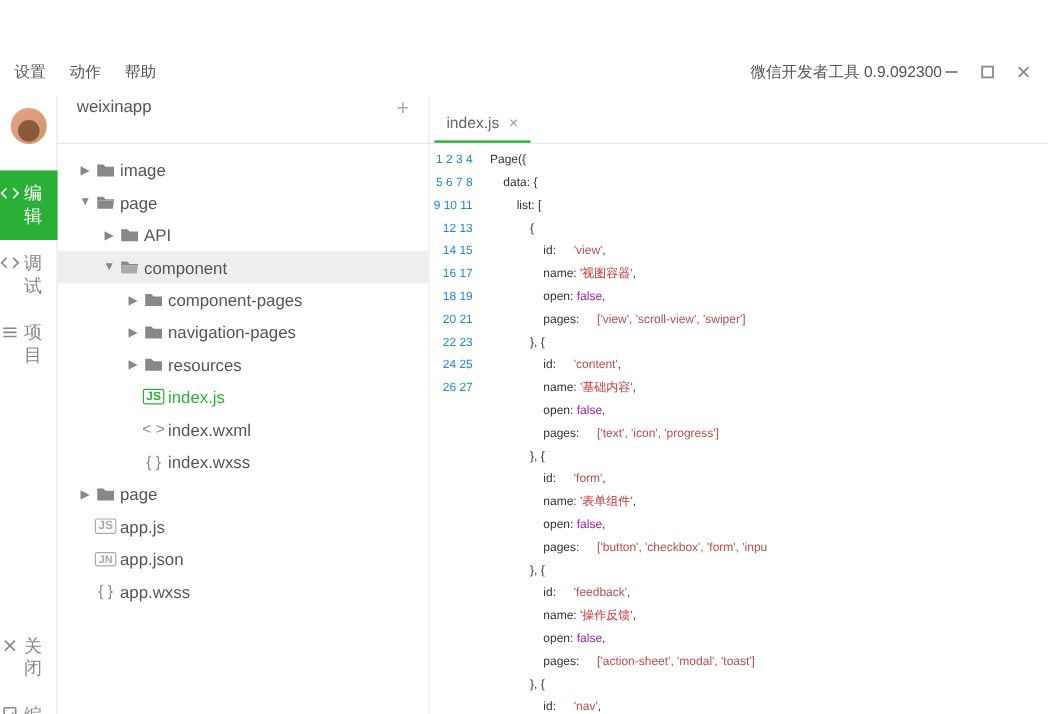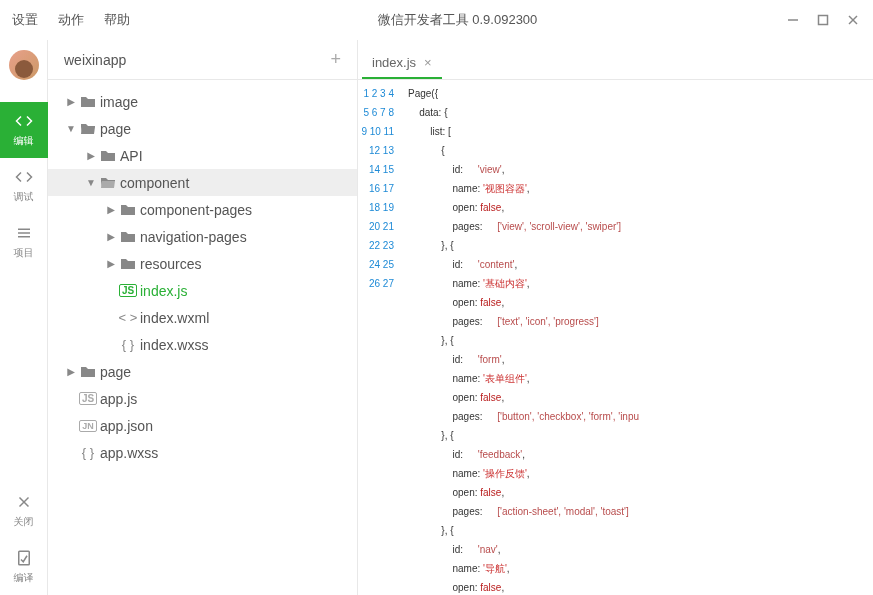--- a/index.html
+++ b/index.html
@@ -1,32 +1,32 @@
 <!DOCTYPE html>
 <html><head>
 <meta charset="utf-8">
 <style>
 * { margin: 0; padding: 0; box-sizing: border-box; font-family: "Microsoft YaHei", sans-serif; }
 body { width: 873px; height: 595px; overflow: hidden; background: #fff; }
-.titlebar { height: 40px; display: flex; align-items: center; padding: 16px 12px; font-size: 13px; color: #555; }
+.titlebar { height: 40px; display: flex; align-items: center; padding: 16px 12px; font-size: 13px; color: #555; margin-top: 40px; }
 .menu-items { display: flex; gap: 20px; }
 .menu-item { cursor: pointer; }
-.app-title { flex: 1; text-align: center; color: #555; }
+.app-title { flex: 1; text-align: right; color: #555; }
 .window-controls { display: flex; gap: 14px; align-items: center; }
 .win-btn { cursor: pointer; width: 16px; height: 16px; display: flex; align-items: center; justify-content: center; }
 .main { display: flex; height: 555px; }
 .sidebar { width: 48px; background: #fff; border-right: 1px solid #e8e8e8; display: flex; flex-direction: column; align-items: center; padding-top: 10px; }
 .avatar { width: 30px; height: 30px; border-radius: 50%; background: linear-gradient(135deg,#e8a08a,#c96); margin-bottom: 22px; position: relative; overflow: hidden; }
 .avatar::after { content: ""; position: absolute; bottom: 2px; left: 50%; transform: translateX(-50%); width: 18px; height: 18px; border-radius: 50%; background: #8b5a3c; }
-.side-item { width: 48px; padding: 10px 0; display: flex; flex-direction: column; align-items: center; gap: 4px; font-size: 10px; color: #888; cursor: pointer; }
+.side-item { width: 48px; padding: 10px 0; display: flex; flex-direction: row; align-items: flex-start; gap: 4px; font-size: 15px; color: #888; cursor: pointer; }
 .side-item.active { background: #2ab036; color: #fff; }
 .side-item svg { width: 18px; height: 18px; }
 .side-spacer { flex: 1; }
 .explorer { width: 310px; border-right: 1px solid #e8e8e8; display: flex; flex-direction: column; }
-.project-header { height: 40px; display: flex; align-items: center; padding: 0 16px; border-bottom: 1px solid #e8e8e8; color: #555; font-size: 14px; }
+.project-header { height: 40px; display: flex; padding: 0 16px; border-bottom: 1px solid #e8e8e8; color: #555; font-size: 14px; }
 .project-header .name { flex: 1; }
 .plus { color: #aaa; font-size: 18px; cursor: pointer; }
 .tree { flex: 1; padding: 8px 0; overflow-y: auto; font-size: 14px; color: #555; }
 .tree-row { display: flex; align-items: center; height: 27px; padding-left: 12px; cursor: pointer; }
 .tree-row.selected { background: #eee; }
 .caret { width: 14px; font-size: 10px; color: #888; text-align: center; }
 .ticon { width: 20px; display: flex; align-items: center; justify-content: center; }
 .tlabel { margin-left: 2px; }
 .tlabel.active { color: #2ab036; }
 .folder-svg { fill: #888; }
@@ -35,21 +35,21 @@
 .jn-badge { font-size: 9px; border: 1px solid #aaa; color: #aaa; padding: 0 2px; border-radius: 2px; font-weight: bold; }
 .code-bracket { color: #888; font-size: 13px; }
 .editor { flex: 1; display: flex; flex-direction: column; min-width: 0; }
 .tabs { height: 40px; display: flex; align-items: flex-end; border-bottom: 1px solid #e8e8e8; padding-left: 4px; }
 .tab { height: 32px; display: flex; align-items: center; padding: 0 10px; font-size: 13px; color: #666; border-bottom: 2px solid #2ab036; gap: 8px; }
 .tab-close { color: #999; cursor: pointer; font-size: 13px; }
 .code-area { flex: 1; display: flex; font-family: Consolas, monospace; font-size: 10px; overflow: hidden; }
 .gutter { width: 50px; text-align: right; padding: 4px 14px 4px 0; color: #1e8ad6; background: #fff; line-height: 19px; }
 .code { flex: 1; padding: 4px 0; line-height: 19px; white-space: pre; overflow-x: hidden; color: #333; }
 .kw-prop { color: #333; }
-.kw-num, .kw-bool { color: #b91c1c; }
+.kw-num, .kw-bool { color: #a21caf; }
 .kw-str { color: #b84c4c; margin-left: 12px; }
 .kw-str-cn { color: #c33; }
 </style>
 </head>
 <body>
 
 <div class="titlebar">
   <div class="menu-items">
     <span class="menu-item">设置</span>
     <span class="menu-item">动作</span>

